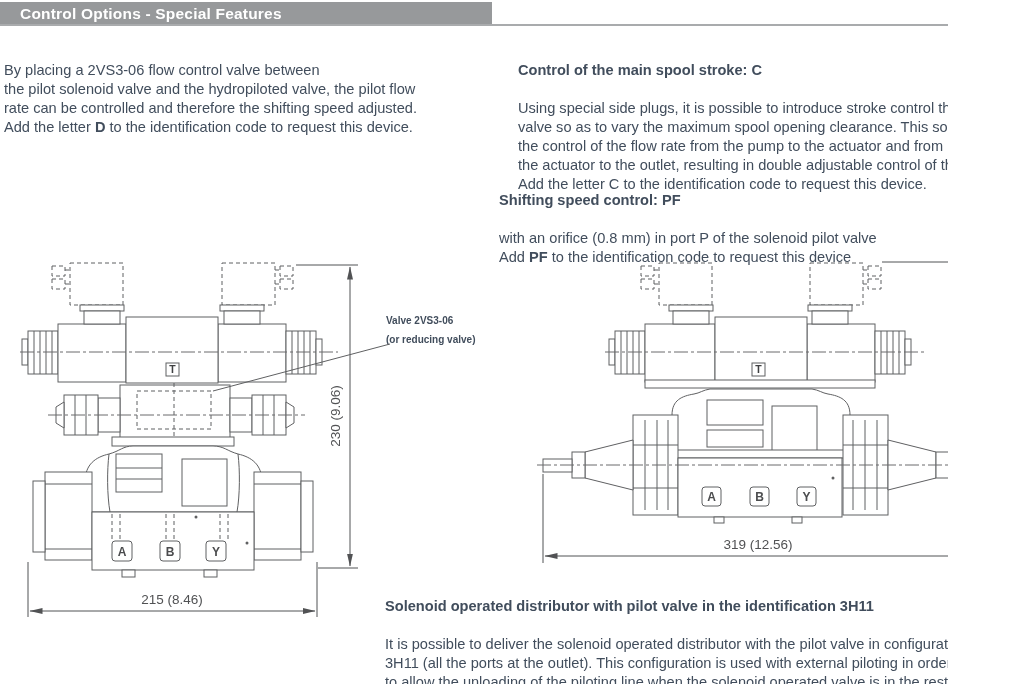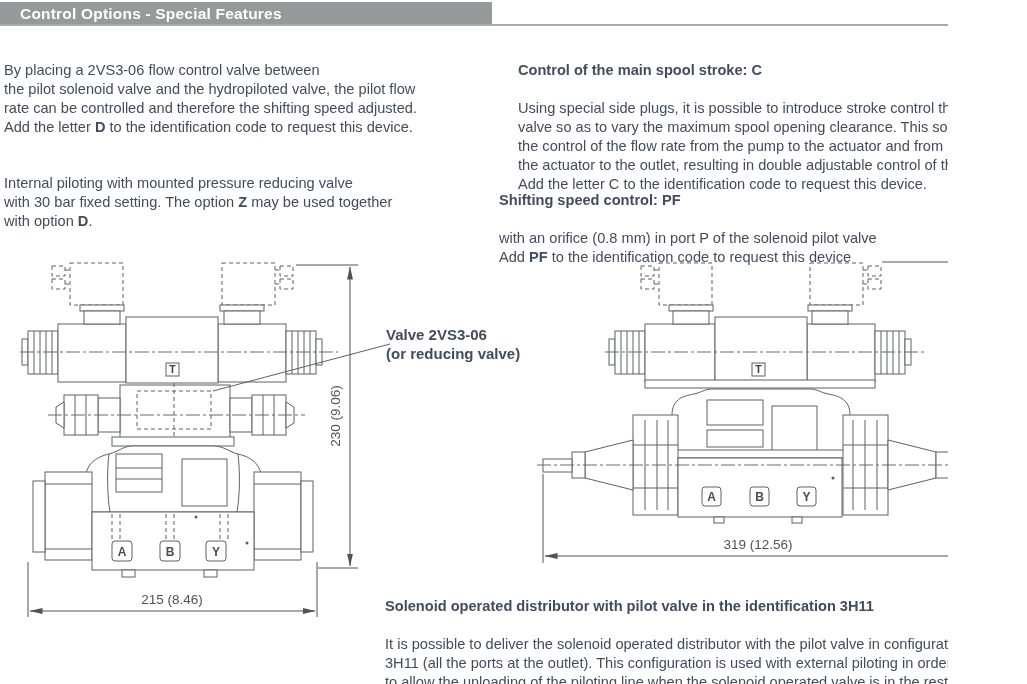--- a/index.html
+++ b/index.html
@@ -6,21 +6,21 @@
   .page{position:relative;width:948px;height:684px;background:#ffffff;
         font-family:"Liberation Sans",sans-serif;color:#414d5c;overflow:hidden;}
   .titlebar{position:absolute;left:0;top:2px;width:492px;height:23px;background:#97999b;
             color:#ffffff;font-weight:bold;font-size:15.5px;line-height:23px;
             padding-left:20px;box-sizing:border-box;letter-spacing:.2px;}
   .rule{position:absolute;left:0;top:23.5px;width:1027px;height:2px;background:#a9abad;}
   .tb{position:absolute;font-size:14.6px;line-height:19px;white-space:pre-line;}
   .tb .h{font-weight:bold;margin:0;}
   .tb p{margin:0;}
   .bold{font-weight:bold;}
-  .callout{position:absolute;left:386px;top:326px;font-size:15px;line-height:18.5px;
+  .callout{position:absolute;left:386px;top:312px;font-size:10px;line-height:18.5px;
            font-weight:bold;white-space:pre-line;color:#414d5c;}
   svg{position:absolute;}
   .ln{fill:none;stroke:#5f6062;stroke-width:1;}
   .fw{fill:#ffffff;stroke:#5f6062;stroke-width:1;}
   .dsh{fill:none;stroke:#5f6062;stroke-width:1;stroke-dasharray:4,3;}
   .cl{fill:none;stroke:#6a6b6d;stroke-width:1;stroke-dasharray:14,3,3,3;}
   .dim{fill:none;stroke:#515254;stroke-width:1;}
   .dimtxt{font-family:"Liberation Sans",sans-serif;font-size:13.5px;fill:#515254;}
   .ptxt{font-family:"Liberation Sans",sans-serif;font-size:12px;font-weight:bold;fill:#4b4c4e;}
   .ttxt{font-family:"Liberation Sans",sans-serif;font-size:10.5px;font-weight:bold;fill:#3f4042;}
@@ -36,23 +36,20 @@
   </div>
   <div class="rule"></div>
 
   <div class="tb" style="left:4px;top:42px;width:466px;">
     <p><span>By placing a 2VS3-06 flow control valve between
 the pilot solenoid valve and the hydropiloted valve, the pilot flow
 rate can be controlled and therefore the shifting speed adjusted.
 Add the letter </span><span class="bold">D</span><span> to the identification code to request this device.</span></p>
   </div>
   <div class="tb" style="left:4px;top:155px;width:466px;">
-    <p><span>Internal piloting with mounted pressure reducing valve
-with 30 bar fixed setting. The option </span><span class="bold">Z</span><span> may be used together
-with option </span><span class="bold">D</span><span>.</span></p>
   </div>
 
   <div class="tb" style="left:478px;top:42px;width:546px;margin-left:40px;">
     <div class="h">Control of the main spool stroke: C</div>
     <p><span>Using special side plugs, it is possible to introduce stroke control the piloted
 valve so as to vary the maximum spool opening clearance. This solution allows
 the control of the flow rate from the pump to the actuator and from
 the actuator to the outlet, resulting in double adjustable control of the actuator.
 Add the letter C to the identification code to request this device.</span></p>
   </div>

